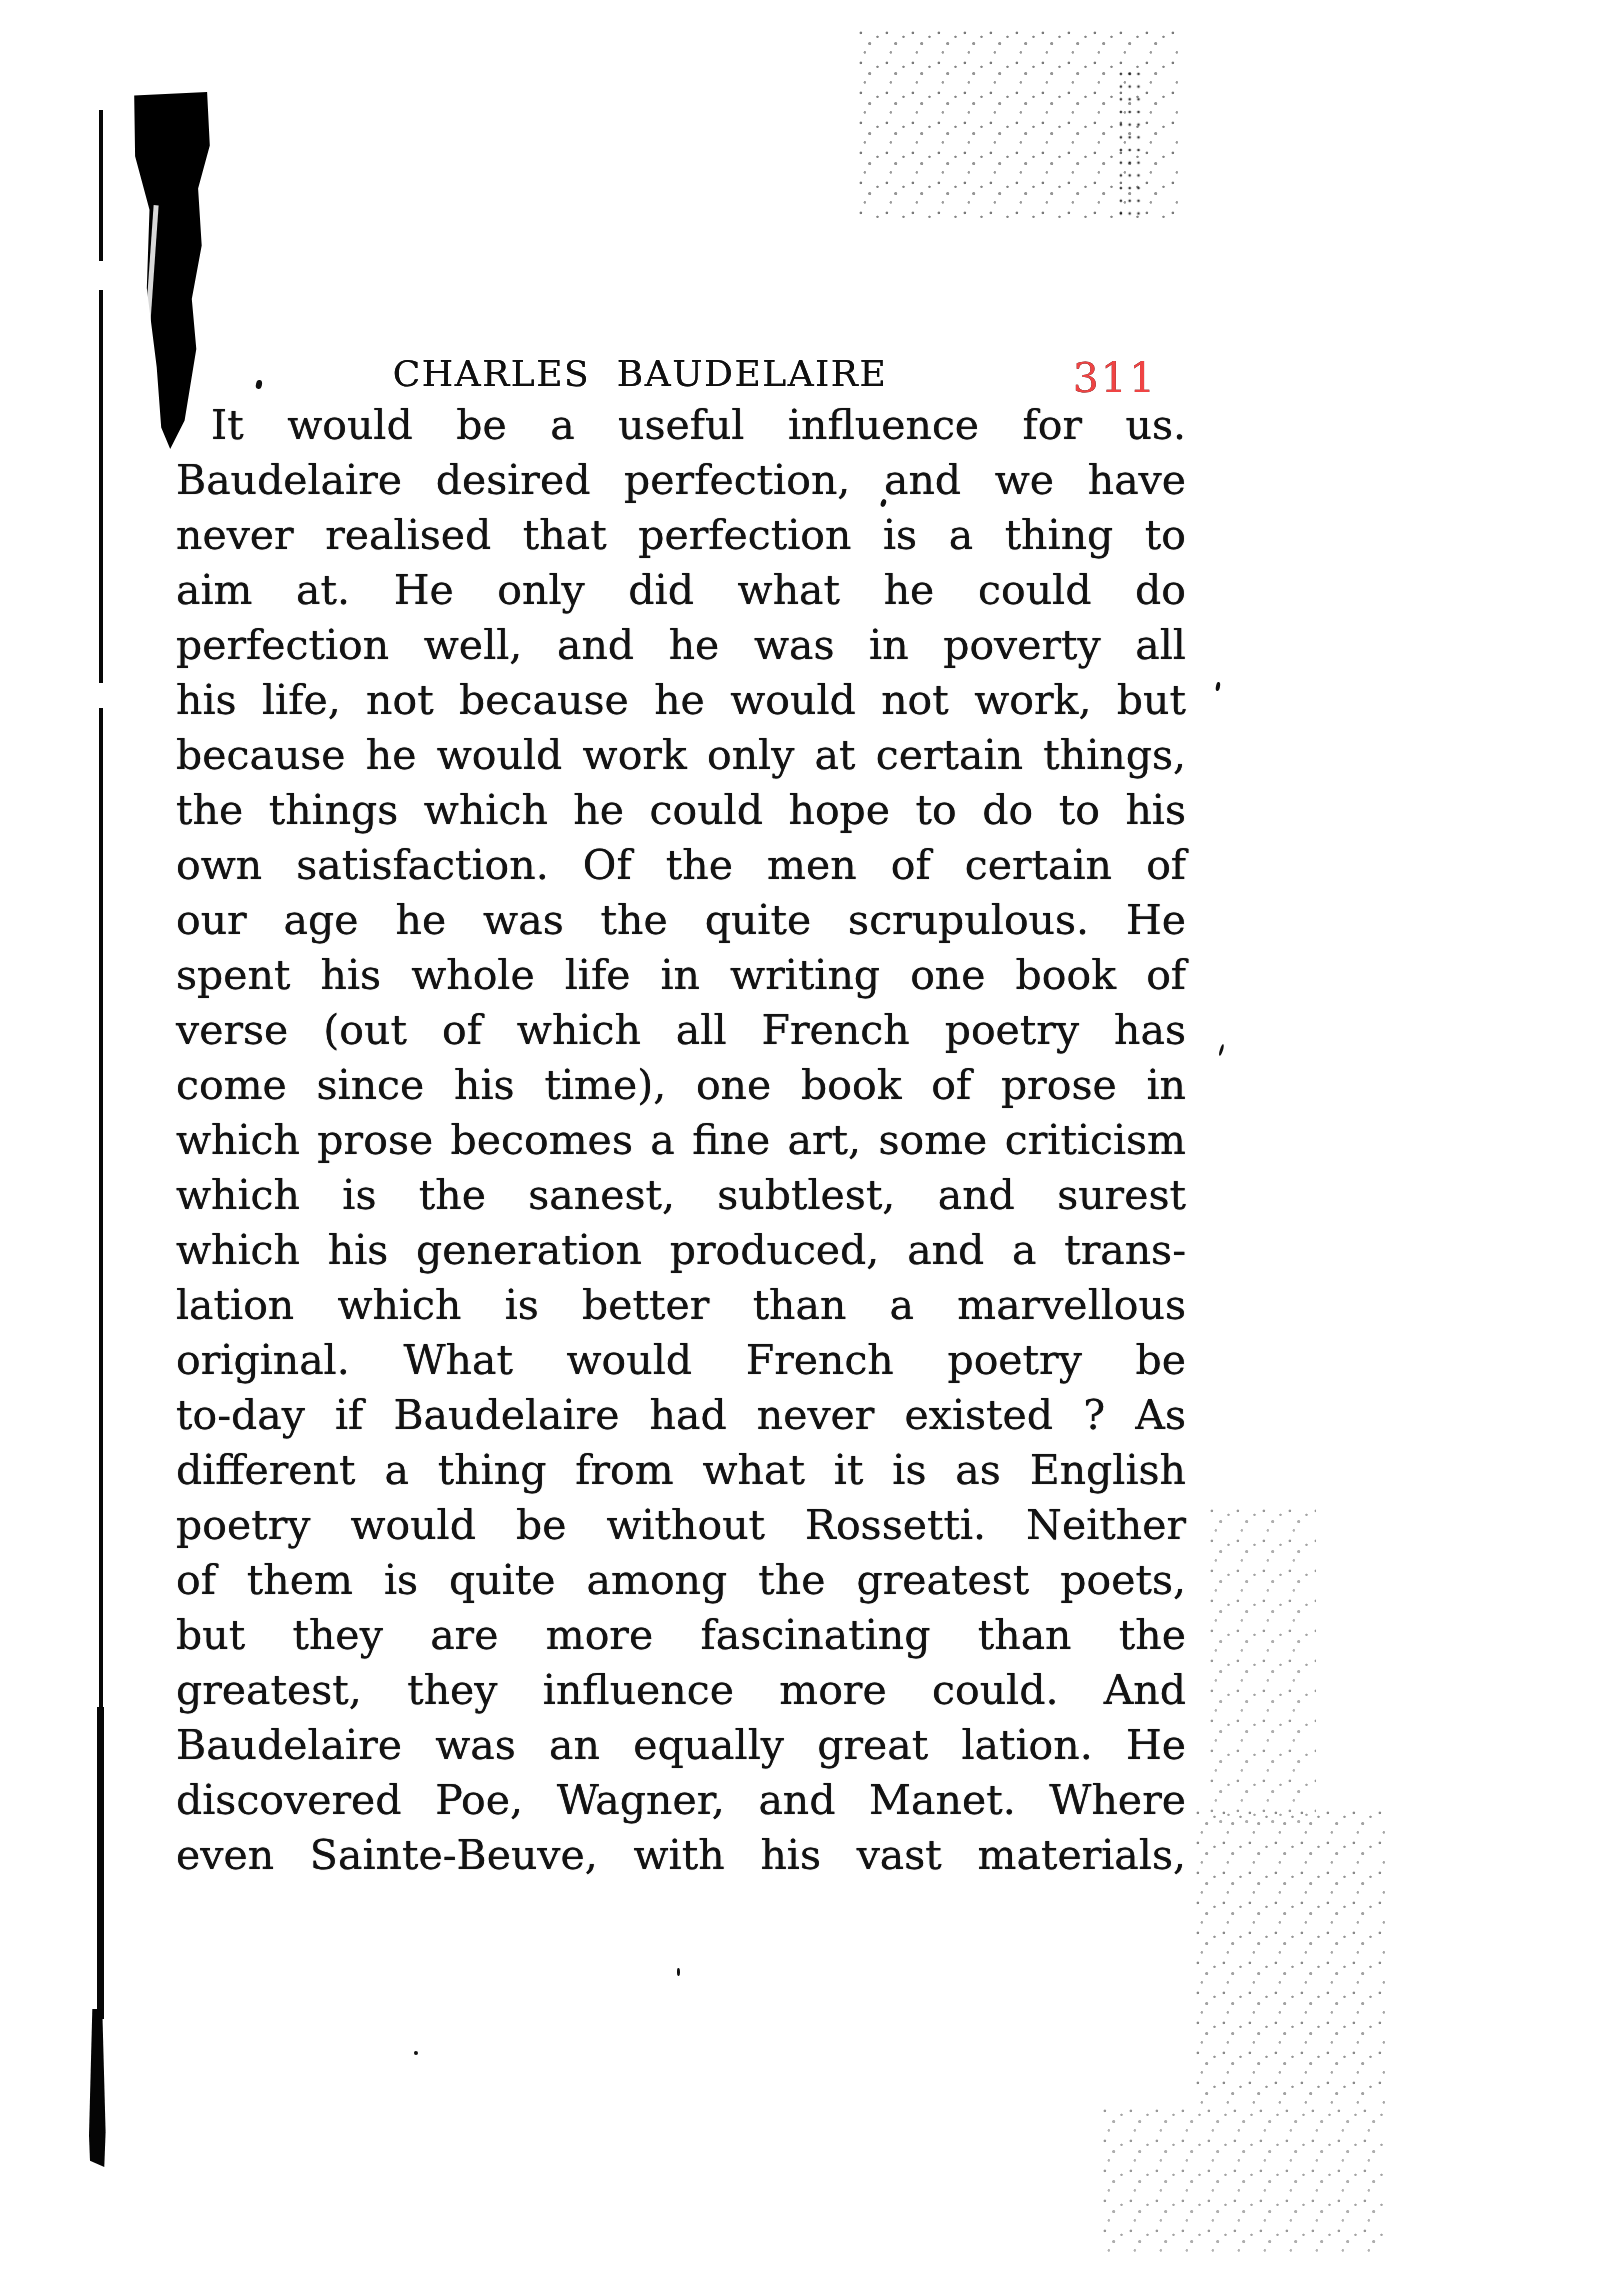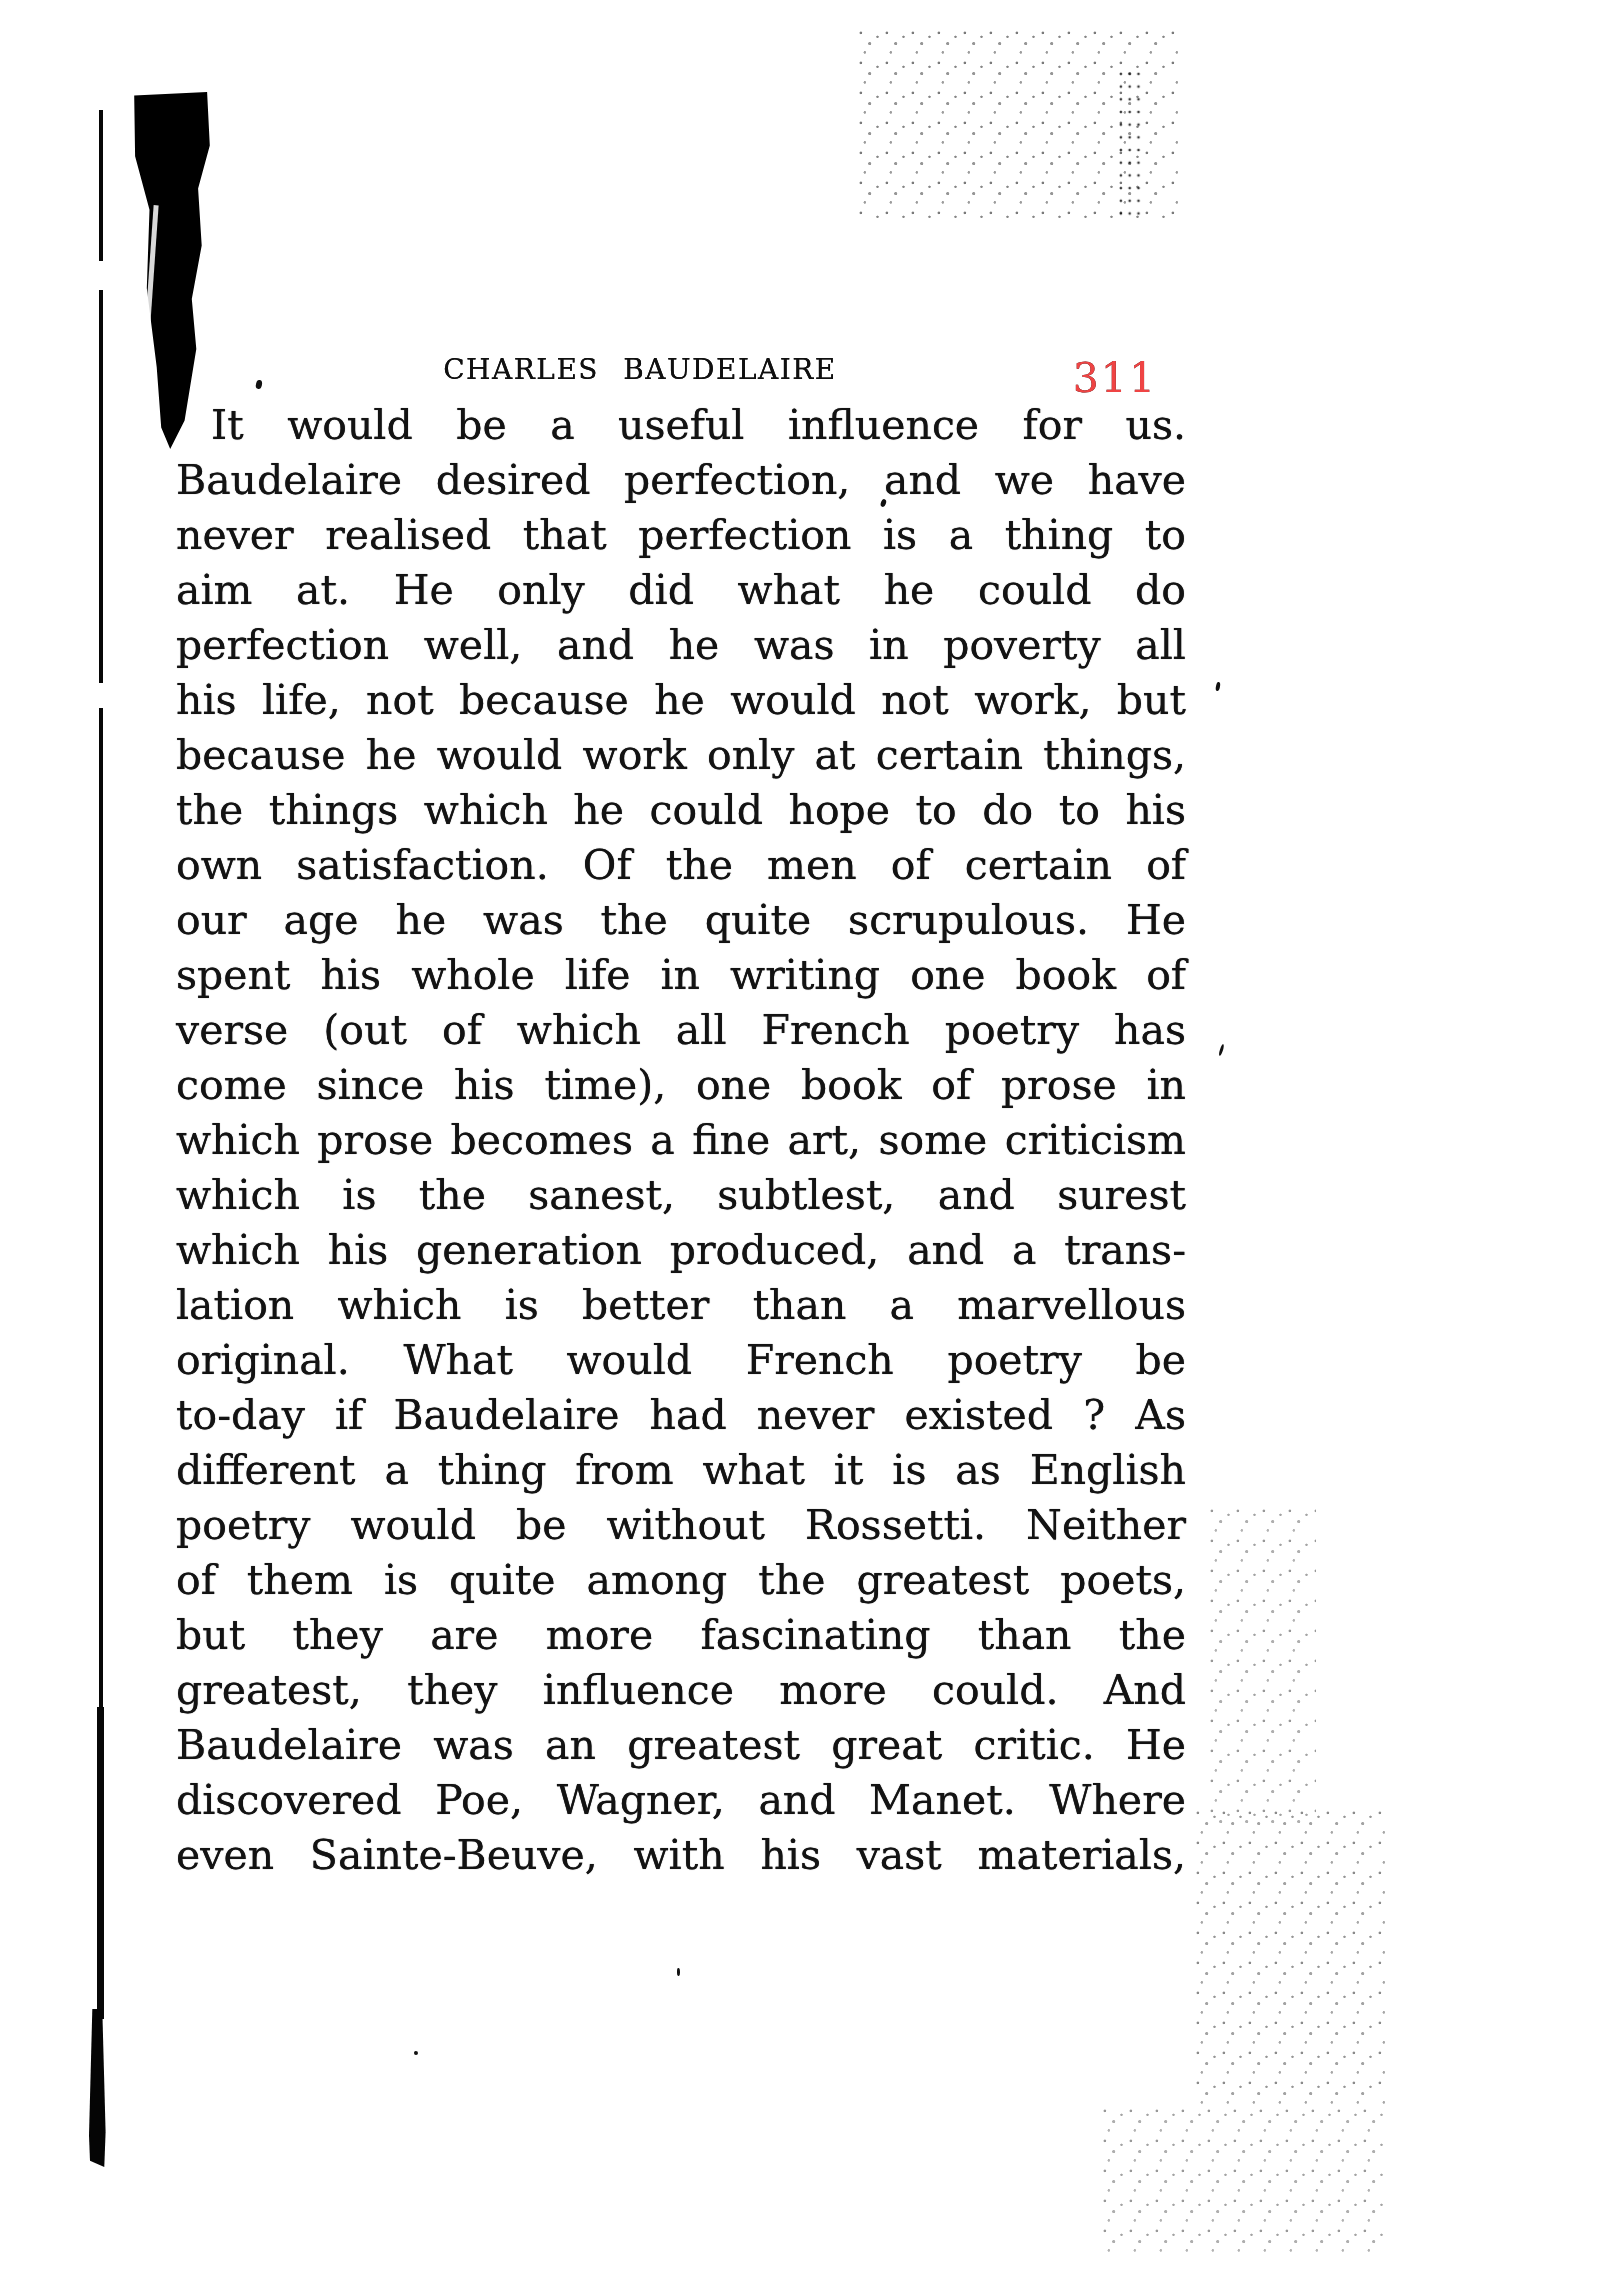--- a/index.html
+++ b/index.html
@@ -18,21 +18,21 @@
     left:176px;top:353px;
     width:1010px;
   }
   .header-row{
     position:relative;
     height:45px;
     text-align:center;
   }
   .running-title{
     display:inline-block;
-    font-size:28px;
+    font-size:36px;
     letter-spacing:1.5px;
     word-spacing:13.7px;
     white-space:nowrap;
     color:#101010;
     text-shadow:0 0 0.6px #101010;
     transform:translateX(-41px);
   }
   .page-number{
     position:absolute;
     right:29px;top:1px;
@@ -170,20 +170,20 @@
         <div class="text-line">which is the sanest, subtlest, and surest</div>
         <div class="text-line">which his generation produced, and a trans-</div>
         <div class="text-line">lation which is better than a marvellous</div>
         <div class="text-line">original.  What would French poetry be</div>
         <div class="text-line">to-day if Baudelaire had never existed ?  As</div>
         <div class="text-line">different a thing from what it is as English</div>
         <div class="text-line">poetry would be without Rossetti.  Neither</div>
         <div class="text-line">of them is quite among the greatest poets,</div>
         <div class="text-line">but they are more fascinating than the</div>
         <div class="text-line">greatest, they influence more could.  And</div>
-        <div class="text-line">Baudelaire was an greatest great critic.  He</div>
+        <div class="text-line">Baudelaire was an equally great lation.  He</div>
         <div class="text-line">discovered Poe, Wagner, and Manet.  Where</div>
         <div class="text-line">even Sainte-Beuve, with his vast materials,</div>
       </div>
   </div>
 
 </div>
 
 
 </body></html>

